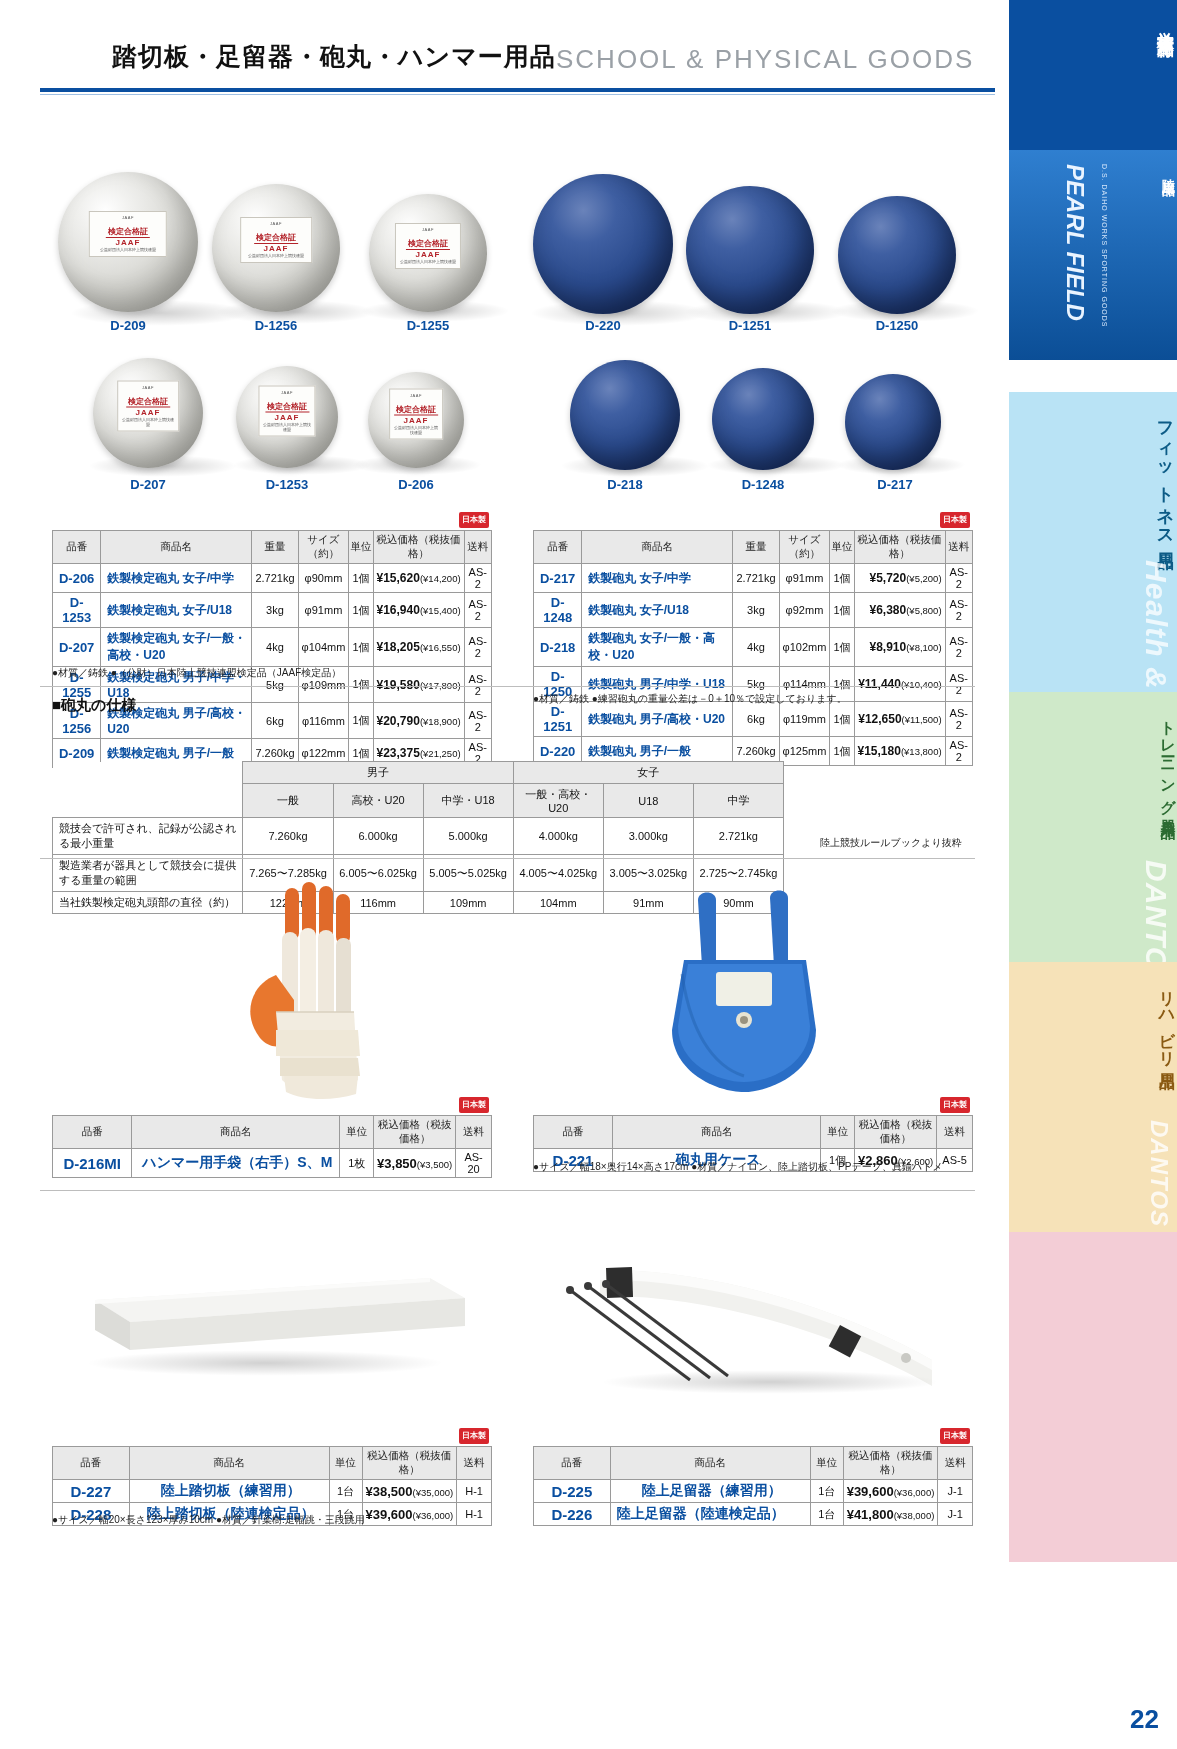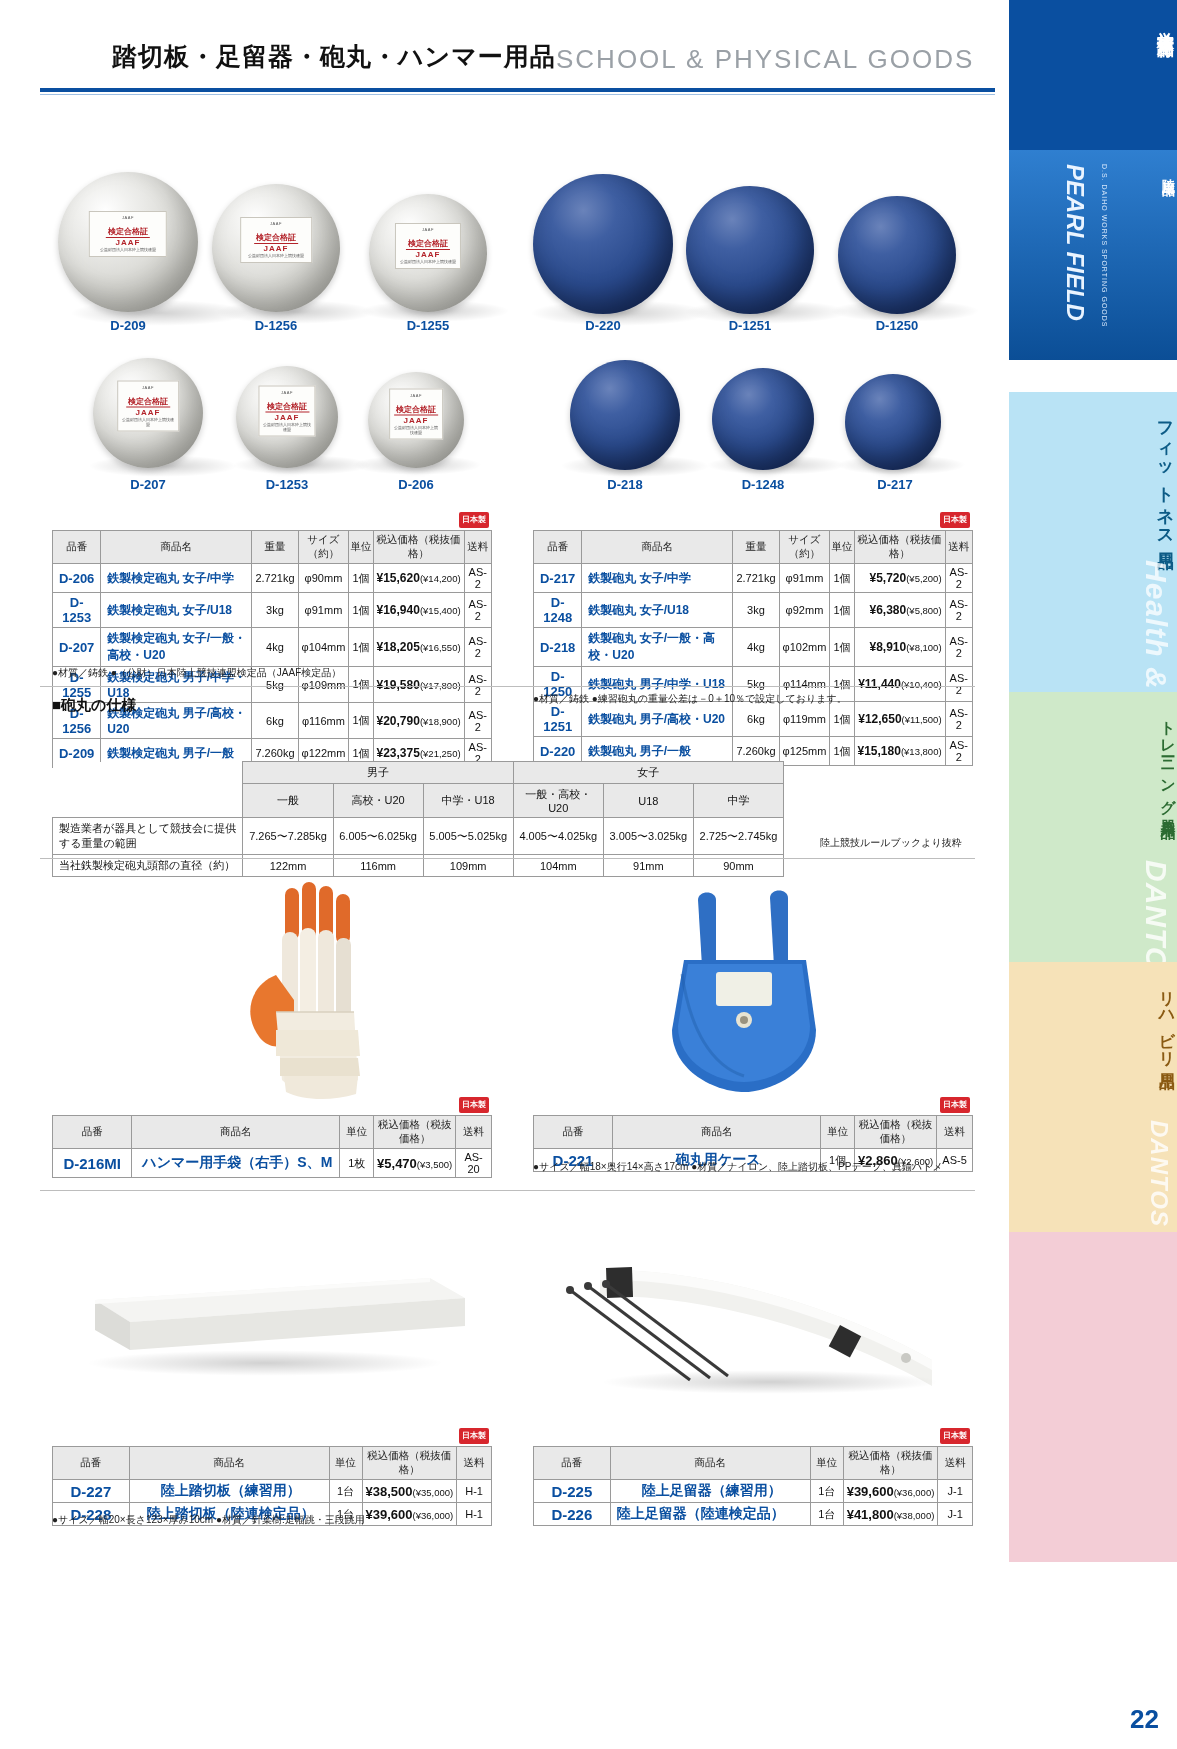--- a/index.html
+++ b/index.html
@@ -428,20 +428,29 @@
     <tr>
       <th style="border-top:none; border-left:none; background:#fff;"></th>
       <th>一般</th>
       <th>高校・U20</th>
       <th>中学・U18</th>
       <th>一般・高校・U20</th>
       <th>U18</th>
       <th>中学</th>
     </tr>
     <tr>
+      <td class="lab">競技会で許可され、記録が公認される最小重量</td>
+      <td>7.260kg</td>
+      <td>6.000kg</td>
+      <td>5.000kg</td>
+      <td>4.000kg</td>
+      <td>3.000kg</td>
+      <td>2.721kg</td>
+    </tr>
+    <tr>
       <td class="lab">製造業者が器具として競技会に提供する重量の範囲</td>
       <td>7.265〜7.285kg</td>
       <td>6.005〜6.025kg</td>
       <td>5.005〜5.025kg</td>
       <td>4.005〜4.025kg</td>
       <td>3.005〜3.025kg</td>
       <td>2.725〜2.745kg</td>
     </tr>
     <tr>
       <td class="lab">当社鉄製検定砲丸頭部の直径（約）</td>
@@ -509,21 +518,21 @@
       <th>品番</th>
       <th>商品名</th>
       <th>単位</th>
       <th>税込価格（税抜価格）</th>
       <th>送料</th>
     </tr>
     <tr>
       <td class="code" style="font-size:15px;">D-216MI</td>
       <td class="nm" style="text-align:center; font-size:14px;">ハンマー用手袋（右手）S、M</td>
       <td>1枚</td>
-      <td class="price" style="font-size:13px;"><span>¥5,470</span><small>(¥3,500)</small></td>
+      <td class="price" style="font-size:13px;"><span>¥3,850</span><small>(¥3,500)</small></td>
       <td>AS-20</td>
     </tr>
   </tbody>
     </table>
 
   <div class="jpflag" style="left:940px; top:1097px;">日本製</div>
   <table class="prd" style="left:533px; top:1115px; width:440px;">
     <colgroup>
         <col style="width:80px">
         <col style="width:212px">

